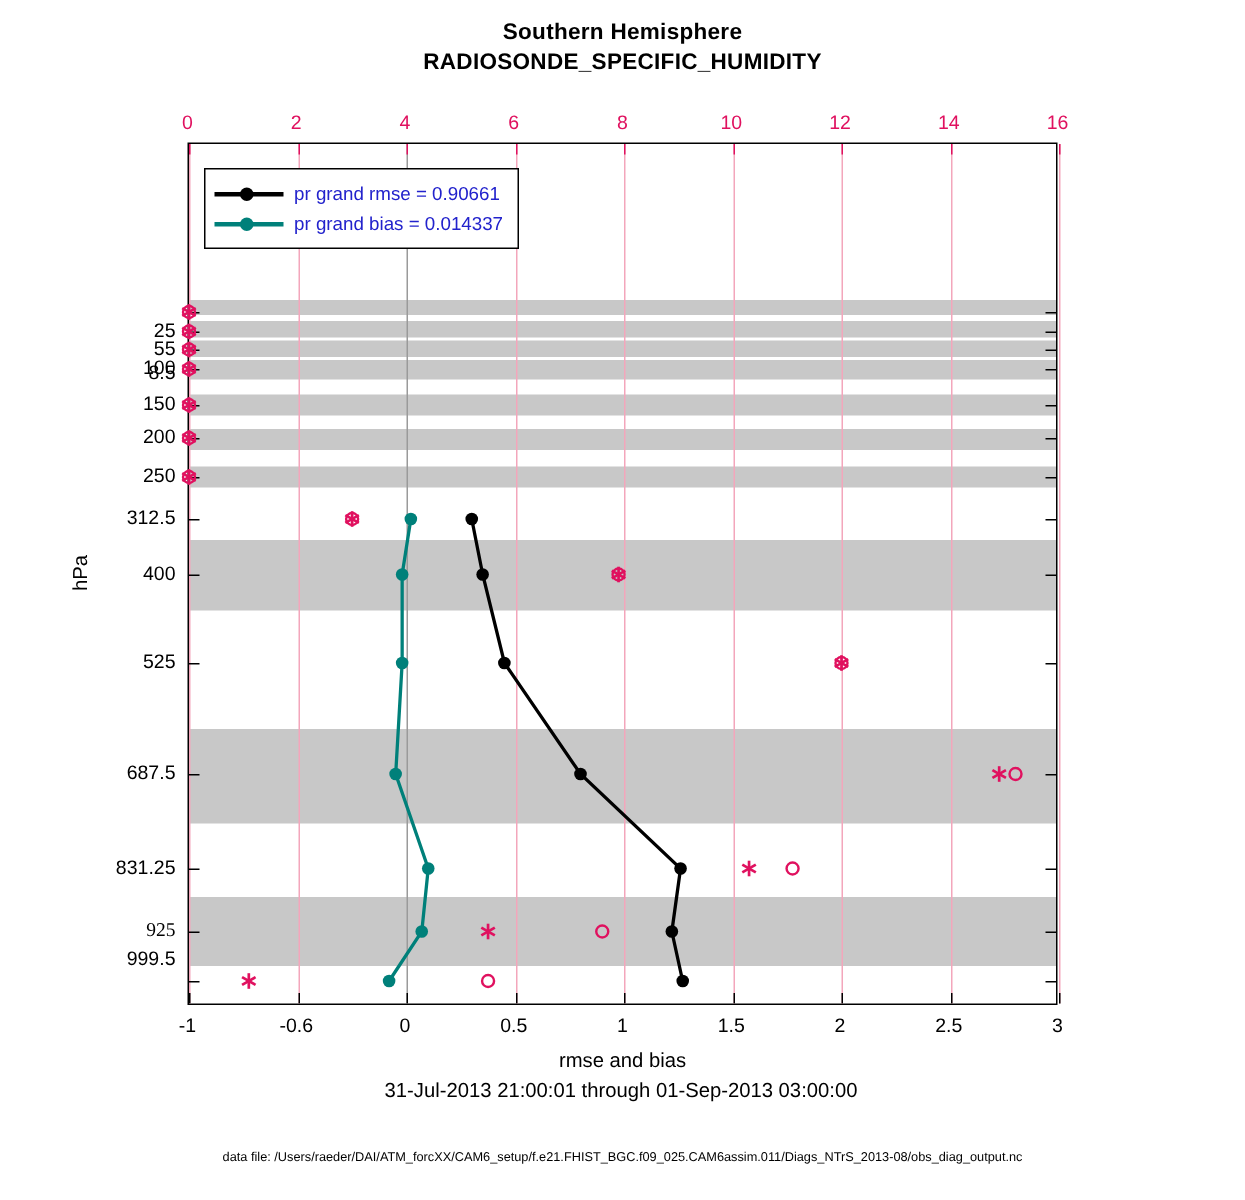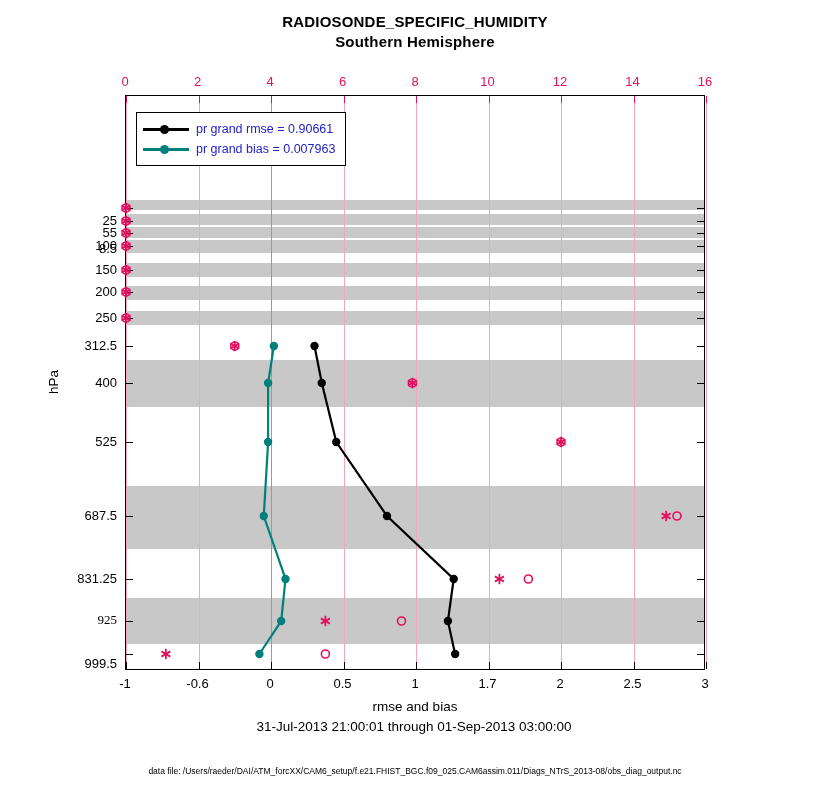--- a/index.html
+++ b/index.html
@@ -197,22 +197,22 @@
     top: 0;
     overflow: visible;
   }
 </style>
 </head>
 <body>
 
 <div id="stage">
 
   <div class="title-block">
+    <div class="title-line">Southern Hemisphere</div>
     <div class="title-line">RADIOSONDE_SPECIFIC_HUMIDITY</div>
-    <div class="title-line">Southern Hemisphere</div>
   </div>
 
 
   <div id="plot">
     <div id="bands">
         <div class="band" style="top: 104px; height: 10px;"></div>
         <div class="band" style="top: 118px; height: 11px;"></div>
         <div class="band" style="top: 131px; height: 11px;"></div>
         <div class="band" style="top: 144px; height: 13px;"></div>
         <div class="band" style="top: 167px; height: 14px;"></div>
@@ -391,21 +391,21 @@
           <span class="lline" style="background:#000000;"></span>
           <span class="ldot" style="background:#000000;"></span>
         </span>
         <span class="legend-text">pr grand rmse = 0.90661</span>
       </div>
       <div class="legend-row">
         <span class="legend-sample">
           <span class="lline" style="background:#00807a;"></span>
           <span class="ldot" style="background:#00807a;"></span>
         </span>
-        <span class="legend-text">pr grand bias = 0.007963</span>
+        <span class="legend-text">pr grand bias = 0.014337</span>
       </div>
     </div>
   </div>
 
   <div id="top-tick-labels">
       <div class="tick-label-top" style="left: 125px;">0</div>
       <div class="tick-label-top" style="left: 197.5px;">2</div>
       <div class="tick-label-top" style="left: 270px;">4</div>
       <div class="tick-label-top" style="left: 342.5px;">6</div>
       <div class="tick-label-top" style="left: 415px;">8</div>
@@ -413,40 +413,40 @@
       <div class="tick-label-top" style="left: 560px;">12</div>
       <div class="tick-label-top" style="left: 632.5px;">14</div>
       <div class="tick-label-top" style="left: 705px;">16</div>
     </div>
   <div id="bottom-tick-labels">
       <div class="tick-label-bottom" style="left: 125px;">-1</div>
       <div class="tick-label-bottom" style="left: 197.5px;">-0.6</div>
       <div class="tick-label-bottom" style="left: 270px;">0</div>
       <div class="tick-label-bottom" style="left: 342.5px; text-align: right;">0.5</div>
       <div class="tick-label-bottom" style="left: 415px;">1</div>
-      <div class="tick-label-bottom" style="left: 487.5px;">1.7</div>
+      <div class="tick-label-bottom" style="left: 487.5px;">1.5</div>
       <div class="tick-label-bottom" style="left: 560px;">2</div>
       <div class="tick-label-bottom" style="left: 632.5px;">2.5</div>
       <div class="tick-label-bottom" style="left: 705px;">3</div>
     </div>
   <div id="left-tick-labels">
       <div class="tick-label-left" style="top: 207px; margin-top: 41px;">8.5</div>
       <div class="tick-label-left" style="top: 220px;">25</div>
       <div class="tick-label-left" style="top: 232px;">55</div>
       <div class="tick-label-left" style="top: 245px;">100</div>
       <div class="tick-label-left" style="top: 269px;">150</div>
       <div class="tick-label-left" style="top: 291px;">200</div>
       <div class="tick-label-left" style="top: 317px;">250</div>
       <div class="tick-label-left" style="top: 345px;">312.5</div>
       <div class="tick-label-left" style="top: 382px;">400</div>
       <div class="tick-label-left" style="top: 441px;">525</div>
       <div class="tick-label-left" style="top: 515px;">687.5</div>
       <div class="tick-label-left" style="top: 578px;">831.25</div>
       <div class="tick-label-left" style="top: 620px; font-family: Liberation Serif, serif;">925</div>
-      <div class="tick-label-left" style="top: 663px; text-align: center;">999.5</div>
+      <div class="tick-label-left" style="top: 639px; text-align: center;">999.5</div>
     </div>
 
   <div class="axis-title-y">hPa</div>
   <div class="axis-title-x">rmse and bias</div>
   <div class="subtitle">31-Jul-2013 21:00:01 through 01-Sep-2013 03:00:00</div>
   <div class="datafile">data file: /Users/raeder/DAI/ATM_forcXX/CAM6_setup/f.e21.FHIST_BGC.f09_025.CAM6assim.011/Diags_NTrS_2013-08/obs_diag_output.nc</div>
 
 </div>
 
 </body></html>

